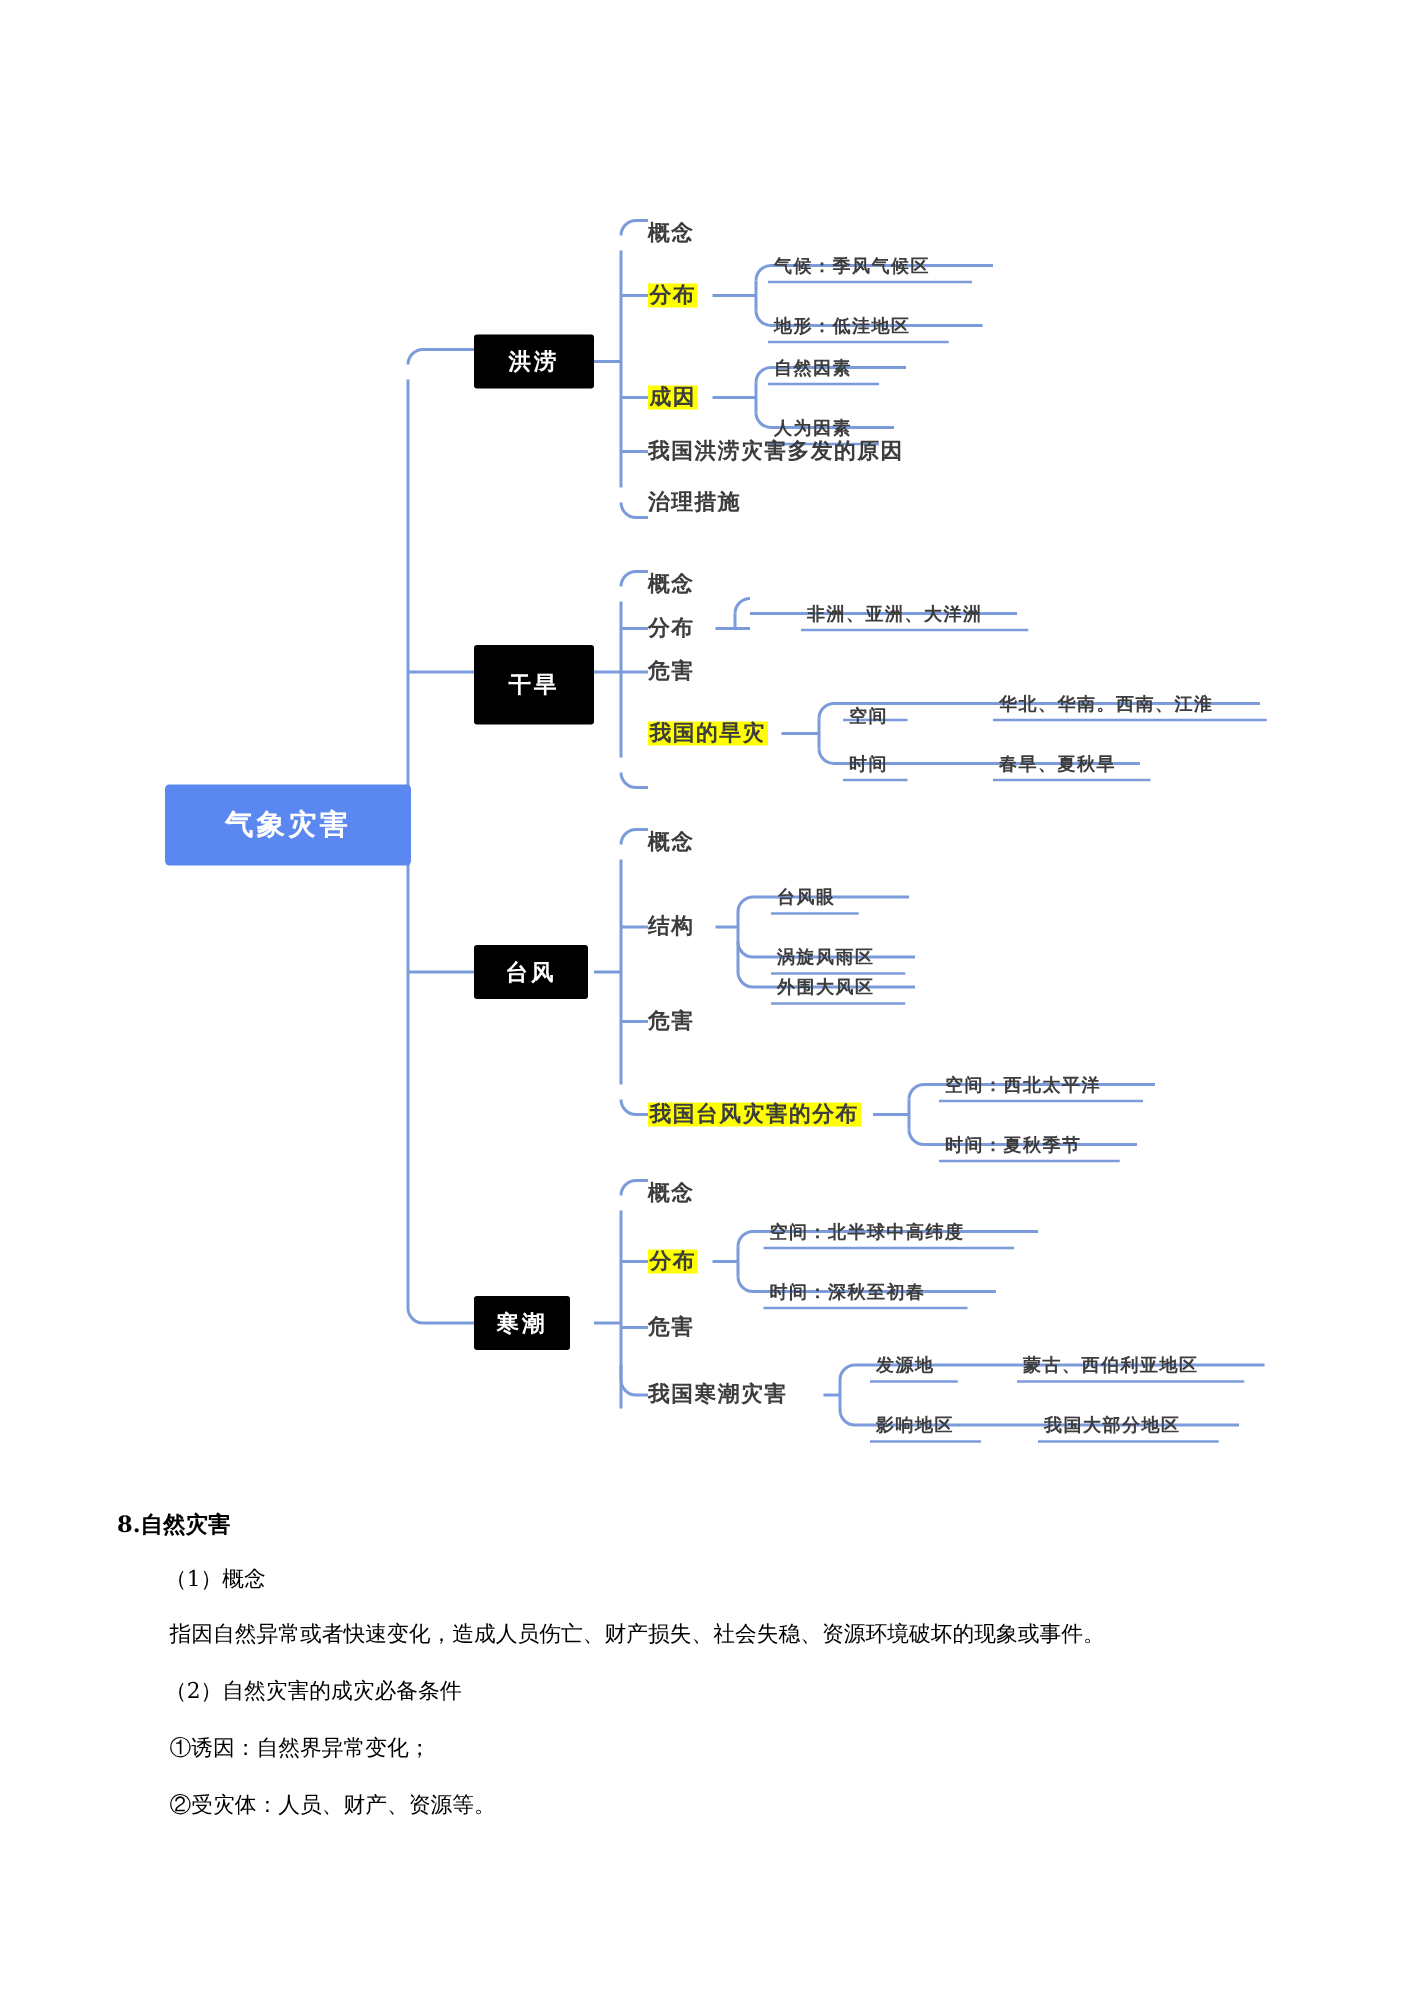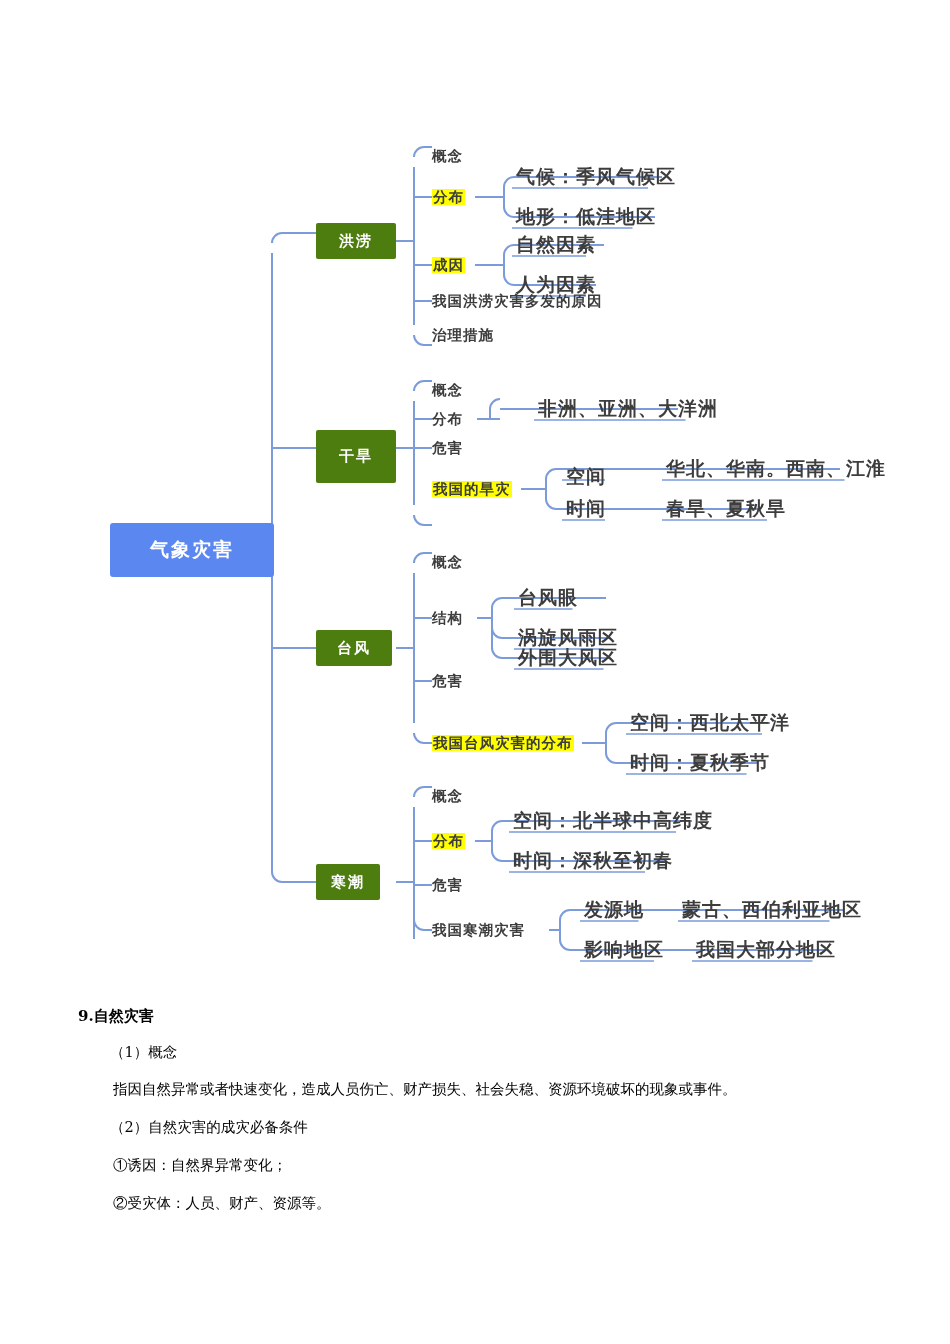--- a/index.html
+++ b/index.html
@@ -21,38 +21,38 @@
     background:#5B87F0;
     color:#ffffff;
     font-weight:bold;
     font-size:19px;
     letter-spacing:2px;
     border-radius:3px;
     display:flex;align-items:center;justify-content:center;
   }
 
   .cat-box{
-    background:#4d7c0f;
+    background:#000000;
     color:#ffffff;
     font-weight:bold;
     font-size:15px;
     letter-spacing:2px;
     border-radius:2px;
     display:flex;align-items:center;justify-content:center;
   }
 
   .lvl2{
     font-size:14.5px;
     color:#3d3d3d;
     font-weight:bold;
     letter-spacing:1px;
     line-height:18px;
   }
   .lvl3{
-    font-size:19px;
+    font-size:12px;
     color:#3d3d3d;
     letter-spacing:1px;
     line-height:18px;
     font-weight:bold;
     text-align:center;
   }
   .hl{background:#FFFF00;padding:0 1px;}
 
   
   #doc{
@@ -334,19 +334,19 @@
   <div class="node lvl3" style="left:584px;top:941px;">
     <span>影响地区</span>
   </div>
   <div class="node lvl3" style="left:696px;top:941px;">
     <span>我国大部分地区</span>
   </div>
 
 </div>
 
 <div id="doc">
-  <div class="doc-h" style="left:78px;top:22px;">9.自然灾害</div>
+  <div class="doc-h" style="left:78px;top:22px;">8.自然灾害</div>
   <div class="doc-p" style="left:110px;top:58px;">（1）概念</div>
   <div class="doc-p" style="left:113px;top:95px;text-align:right;">指因自然异常或者快速变化，造成人员伤亡、财产损失、社会失稳、资源环境破坏的现象或事件。</div>
   <div class="doc-p" style="left:110px;top:133px;">（2）自然灾害的成灾必备条件</div>
   <div class="doc-p" style="left:113px;top:171px;">①诱因：自然界异常变化；</div>
   <div class="doc-p" style="left:113px;top:209px;">②受灾体：人员、财产、资源等。</div>
 </div>
 
 </body></html>

